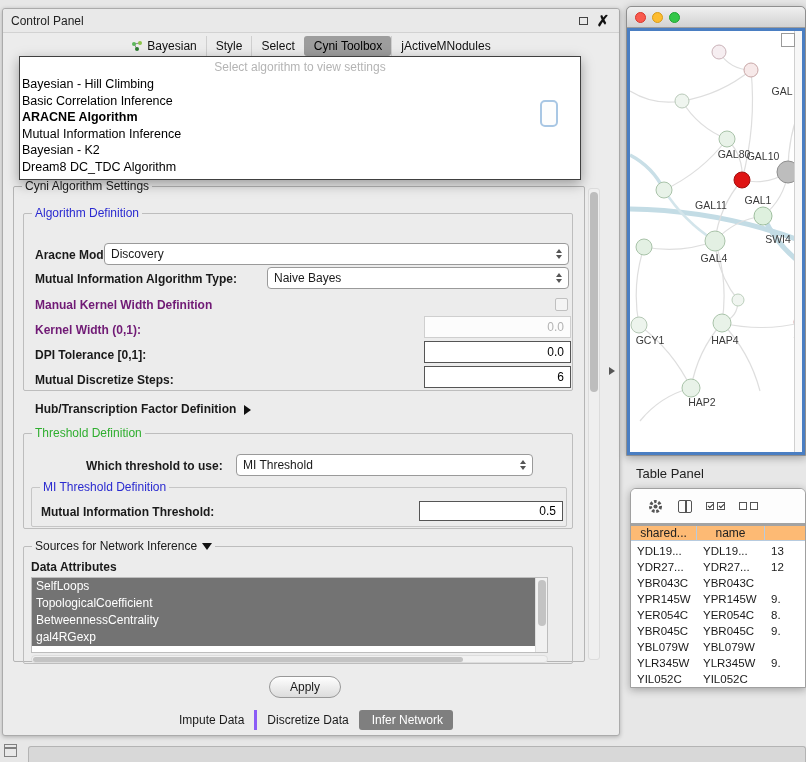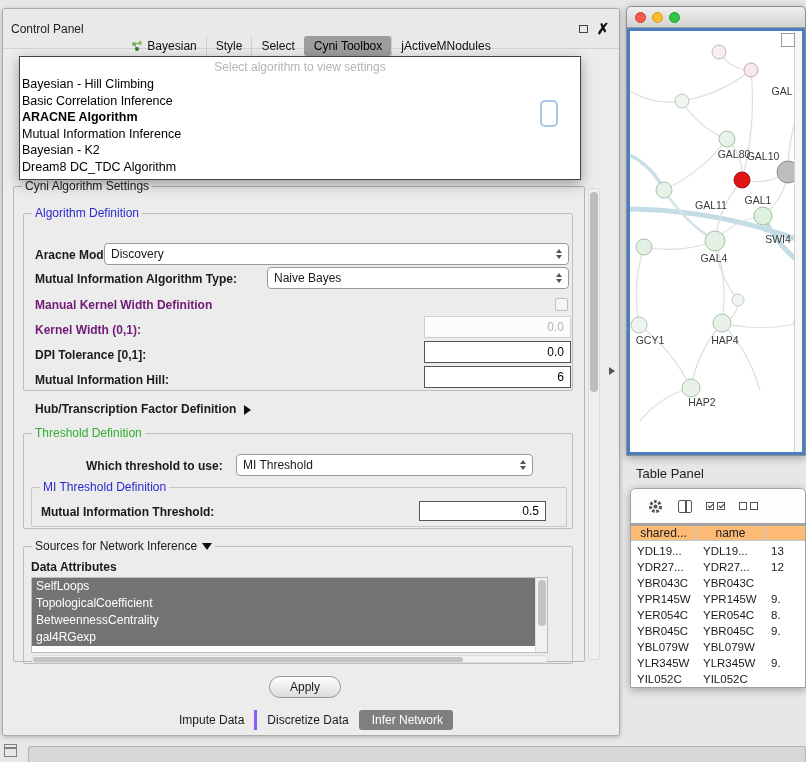--- a/index.html
+++ b/index.html
@@ -1,18 +1,18 @@
 <!DOCTYPE html>
 <html><head>
 <meta charset="utf-8">
 <style>
 *{margin:0;padding:0;box-sizing:border-box}
 html,body{width:806px;height:762px;overflow:hidden;background:#e7e7e7;font-family:"Liberation Sans",sans-serif;font-size:12px;color:#1a1a1a}
 .cp{position:absolute;left:2px;top:8px;width:618px;height:728px;background:#ececec;border:1px solid #ababab;border-radius:3px;box-shadow:0 1px 4px rgba(0,0,0,.25)}
-.cp-title{position:absolute;left:0;top:0;right:0;height:40px;display:flex;align-items:center;padding:0 8px;border-bottom:1px solid #d2d2d2;background:#e9e9e9;border-radius:3px 3px 0 0}
+.cp-title{position:absolute;left:0;top:0;right:0;height:24px;display:flex;align-items:center;padding:0 8px;border-bottom:1px solid #d2d2d2;background:#e9e9e9;border-radius:3px 3px 0 0}
 .cp-title .t{flex:1;color:#222}
 .win-btn{width:16px;height:16px;display:flex;align-items:center;justify-content:center;margin-left:4px;cursor:default}
 .float-box{width:9px;height:8px;border:1.5px solid #444}
 .close-x{font-size:15px;font-weight:bold;color:#111;line-height:1}
 .tabs{position:absolute;top:27px;left:0;right:0;display:flex;justify-content:center}
 .tab{padding:3px 9px;color:#111;border-left:1px solid #cfcfcf;display:flex;align-items:center;gap:4px;white-space:nowrap}
 .tab:first-child{border-left:none}
 .tab.sel{background:#9d9d9d;color:#000000;border-radius:3px;border-left-color:transparent}
 .popup{position:absolute;left:16px;top:47px;width:562px;background:#fff;border:1px solid #404040;box-shadow:0 4px 12px rgba(0,0,0,.35);z-index:30;padding:2px 0 4px}
 .popup .ph{color:#b4b4b4;text-align:center;height:17px;line-height:17px}
@@ -147,21 +147,21 @@
           <span class="t-up"></span>
           <span class="t-dn"></span>
         </span>
     </div>
     <div class="lbl dis" style="left:32px;top:289px">Manual Kernel Width Definition</div>
     <div class="chk" style="left:552px;top:289px"></div>
     <div class="lbl dis" style="left:32px;top:314px">Kernel Width (0,1):</div>
     <input class="fld dis" style="top: 307px;" readonly="" value="0.0">
     <div class="lbl" style="left:32px;top:339px">DPI Tolerance [0,1]:</div>
     <input class="fld" style="top: 332px;" readonly="" value="0.0">
-    <div class="lbl" style="left:32px;top:364px">Mutual Information Hill:</div>
+    <div class="lbl" style="left:32px;top:364px">Mutual Discretize Steps:</div>
     <input class="fld" style="top: 357px;" readonly="" value="6">
 
     <div class="lbl" style="left:32px;top:393px">
       <span>Hub/Transcription Factor Definition</span><span class="tri-r"></span>
     </div>
 
     <div class="fs thr-fs">
       <span class="legend lg-green">Threshold Definition</span>
     </div>
     <div class="lbl" style="left:83px;top:450px">Which threshold to use:</div>
@@ -169,21 +169,21 @@
       <span class="val">MI Threshold</span>
       <span class="spin">
           <span class="t-up"></span>
           <span class="t-dn"></span>
         </span>
     </div>
     <div class="fs mi-fs">
       <span class="legend lg-blue">MI Threshold Definition</span>
     </div>
     <div class="lbl" style="left:38px;top:496px">Mutual Information Threshold:</div>
-    <input class="fld" style="left: 416px; top: 492px; height: 20px; width: 127px;" readonly="" value="0.5">
+    <input class="fld" style="left: 416px; top: 492px; height: 20px; width: 144px;" readonly="" value="0.5">
 
     <div class="fs src-fs">
       <span class="legend"><span>Sources for Network Inference</span><span class="tri-d"></span></span>
     </div>
     <div class="lbl" style="left:28px;top:551px">Data Attributes</div>
     <div class="list">
       <div class="list-items">
           <div class="li">SelfLoops</div>
           <div class="li">TopologicalCoefficient</div>
           <div class="li">BetweennessCentrality</div>

